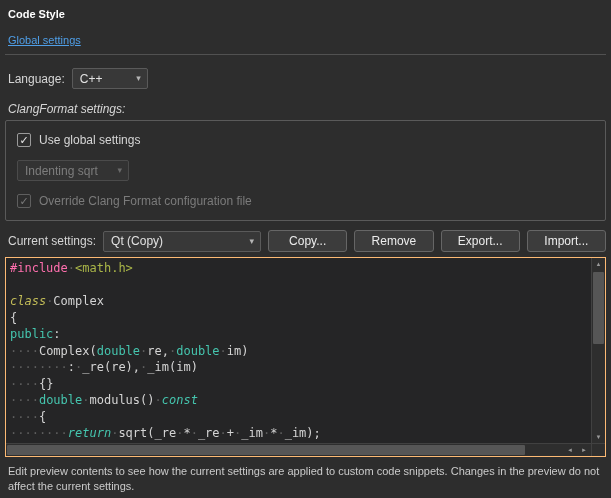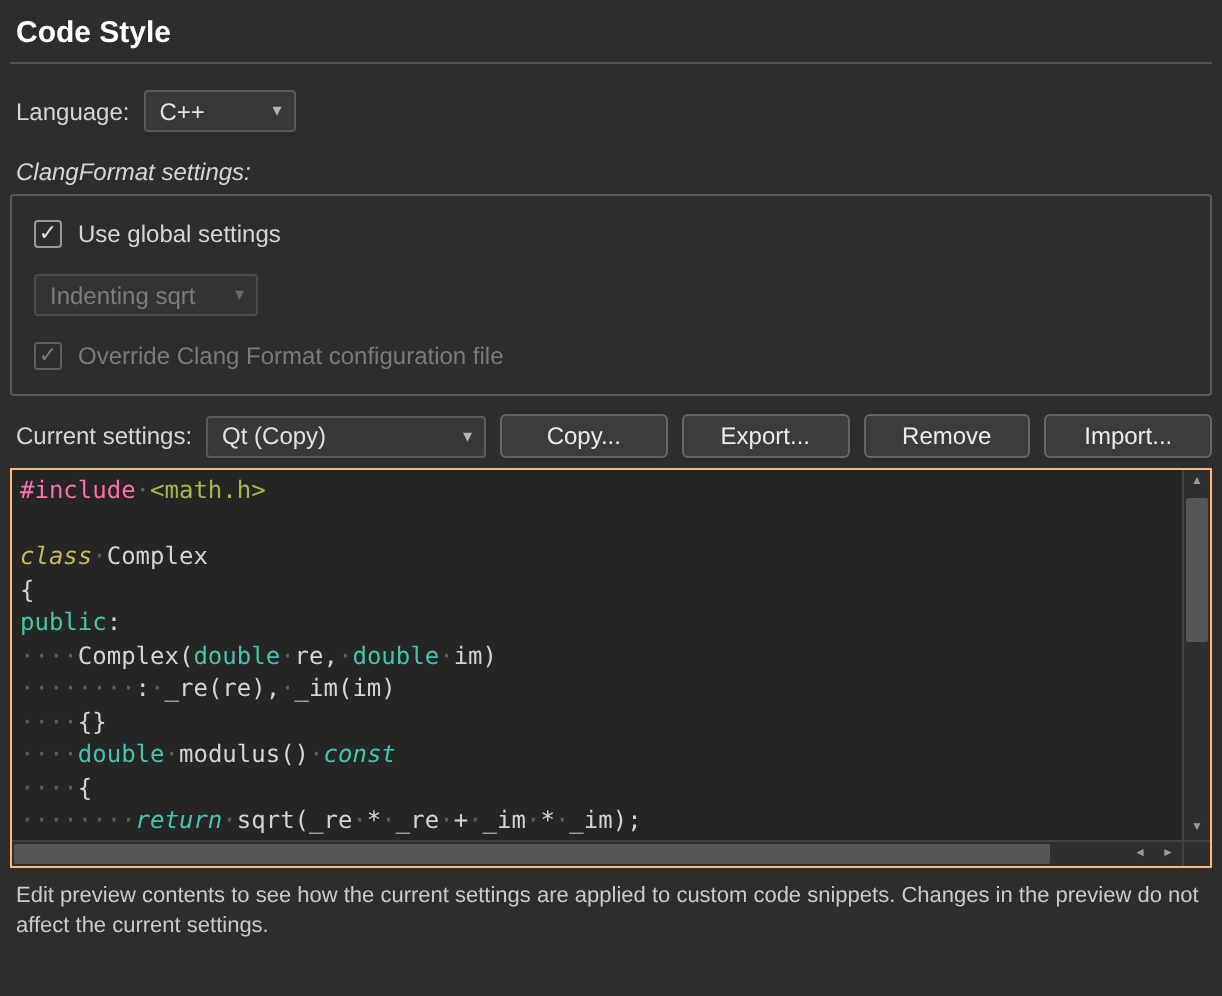--- a/index.html
+++ b/index.html
@@ -4,21 +4,21 @@
 <style>
   * { box-sizing: border-box; }
   html,body { margin:0; padding:0; }
   body {
     width:611px; height:498px; overflow:hidden;
     background:#2d2d2d;
     font-family:"Liberation Sans", sans-serif;
     color:#d6d6d6;
   }
   .page { padding:6px 5px 0; }
-  .title { margin:2px 0 0 3px; font-size:15px; font-weight:bold; color:#ffffff; }
+  .title { margin:2px 0 0 3px; font-size:11px; font-weight:bold; color:#ffffff; }
   .link-row { margin:10px 0 0 3px; }
   .link { font-size:11px; color:#4f9fe8; text-decoration:underline; cursor:pointer; }
   .separator { border-top:1px solid #515151; margin-top:6px; }
 
   .row { display:flex; align-items:center; }
   .label { font-size:12px; color:#d6d6d6; }
 
   .combo {
     height:21px; background:#383838; border:1px solid #5a5a5a; border-radius:2px;
     display:flex; align-items:center; justify-content:space-between;
@@ -38,21 +38,21 @@
   .check-row.disabled { color:#7b7b7b; cursor:default; }
   .checkbox {
     width:14px; height:14px; flex:none; border:1px solid #9a9a9a; border-radius:2px;
     background:#2d2d2d; display:flex; align-items:center; justify-content:center;
     font-size:11px; line-height:1; color:#e8e8e8;
   }
   .check-row.disabled .checkbox { border-color:#5f5f5f; color:#7b7b7b; }
   .indent-combo { width:112px; margin:13px 0; }
 
   .settings-row { margin:9px 0 0 3px; gap:7px; }
-  .cur-combo { width:140px; flex:none; }
+  .cur-combo { width:158px; flex:none; }
   .btn {
     flex:1; height:22px; background:#3c3c3c; border:1px solid #666666; border-radius:3px;
     color:#ececec; font-size:12px; font-family:"Liberation Sans", sans-serif; cursor:pointer; padding:0;
   }
 
   .editor {
     margin-top:5px; height:200px; border:1px solid #fdba74; background:#252526;
     display:grid; grid-template-columns:1fr 14px; grid-template-rows:1fr 13px;
   }
   .code-area {
@@ -72,20 +72,23 @@
 
   .footer { margin:7px 3px 0; font-size:11px; color:#cbcbcb; line-height:1.35; }
 </style>
 </head>
 <body>
 
 <div class="page">
 
   <div class="title">Code Style</div>
 
+  <div class="link-row">
+    <span class="link">Global settings</span>
+  </div>
 
   <div class="separator"></div>
 
   <div class="row lang-row">
     <span class="label">Language:</span>
     <div class="combo lang-combo">
       <span>C++</span>
       <span class="arrow">▾</span>
     </div>
   </div>
@@ -107,22 +110,22 @@
     </div>
   </div>
 
   <div class="row settings-row">
     <span class="label">Current settings:</span>
     <div class="combo cur-combo">
       <span>Qt (Copy)</span>
       <span class="arrow">▾</span>
     </div>
     <button class="btn">Copy...</button>
+    <button class="btn">Remove</button>
     <button class="btn">Export...</button>
-    <button class="btn">Remove</button>
     <button class="btn">Import...</button>
   </div>
 
   <div class="editor">
     <div class="code-area"><div><span style="color: rgb(255, 111, 174);">#include</span><span style="color: rgb(94, 94, 94);">·</span><span style="color: rgb(170, 182, 72);">&lt;math.h&gt;</span></div><div>&nbsp;</div><div><span style="color: rgb(195, 189, 88); font-style: italic;">class</span><span style="color: rgb(94, 94, 94);">·</span><span style="color: rgb(212, 212, 212);">Complex</span></div><div><span style="color: rgb(212, 212, 212);">{</span></div><div><span style="color: rgb(69, 197, 174);">public</span><span style="color: rgb(212, 212, 212);">:</span></div><div><span style="color: rgb(94, 94, 94);">····</span><span style="color: rgb(212, 212, 212);">Complex(</span><span style="color: rgb(69, 197, 174);">double</span><span style="color: rgb(94, 94, 94);">·</span><span style="color: rgb(212, 212, 212);">re,</span><span style="color: rgb(94, 94, 94);">·</span><span style="color: rgb(69, 197, 174);">double</span><span style="color: rgb(94, 94, 94);">·</span><span style="color: rgb(212, 212, 212);">im)</span></div><div><span style="color: rgb(94, 94, 94);">········</span><span style="color: rgb(212, 212, 212);">:</span><span style="color: rgb(94, 94, 94);">·</span><span style="color: rgb(212, 212, 212);">_re(re),</span><span style="color: rgb(94, 94, 94);">·</span><span style="color: rgb(212, 212, 212);">_im(im)</span></div><div><span style="color: rgb(94, 94, 94);">····</span><span style="color: rgb(212, 212, 212);">{}</span></div><div><span style="color: rgb(94, 94, 94);">····</span><span style="color: rgb(69, 197, 174);">double</span><span style="color: rgb(94, 94, 94);">·</span><span style="color: rgb(212, 212, 212);">modulus()</span><span style="color: rgb(94, 94, 94);">·</span><span style="color: rgb(69, 197, 174); font-style: italic;">const</span></div><div><span style="color: rgb(94, 94, 94);">····</span><span style="color: rgb(212, 212, 212);">{</span></div><div><span style="color: rgb(94, 94, 94);">········</span><span style="color: rgb(69, 197, 174); font-style: italic;">return</span><span style="color: rgb(94, 94, 94);">·</span><span style="color: rgb(212, 212, 212);">sqrt(_re</span><span style="color: rgb(94, 94, 94);">·</span><span style="color: rgb(212, 212, 212);">*</span><span style="color: rgb(94, 94, 94);">·</span><span style="color: rgb(212, 212, 212);">_re</span><span style="color: rgb(94, 94, 94);">·</span><span style="color: rgb(212, 212, 212);">+</span><span style="color: rgb(94, 94, 94);">·</span><span style="color: rgb(212, 212, 212);">_im</span><span style="color: rgb(94, 94, 94);">·</span><span style="color: rgb(212, 212, 212);">*</span><span style="color: rgb(94, 94, 94);">·</span><span style="color: rgb(212, 212, 212);">_im);</span></div></div>
     <div class="vscroll">
       <div class="sb-btn">▲</div>
       <div class="vtrack">
         <div class="vthumb"></div>
       </div>

